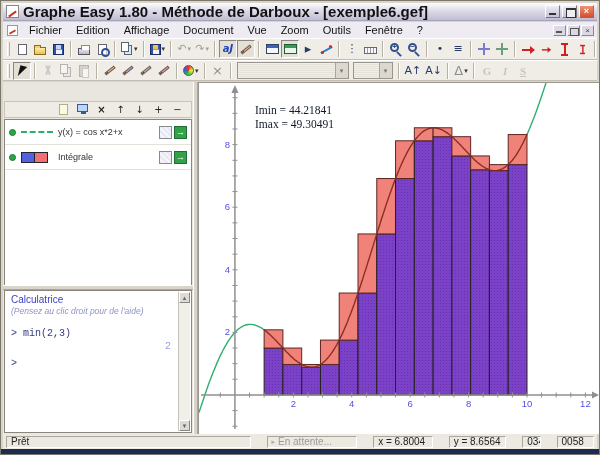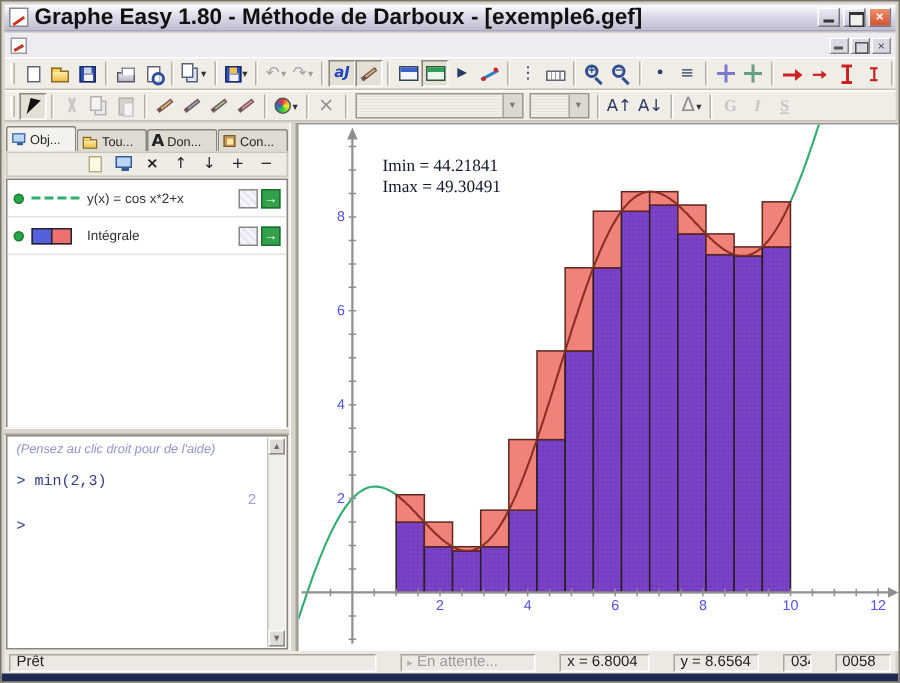--- a/index.html
+++ b/index.html
@@ -148,20 +148,31 @@
     <span class="appicon"></span>
     <span class="title">Graphe Easy 1.80 - Méthode de Darboux - [exemple6.gef]</span>
     <span class="wbtns" id="win-controls">
         <span class="wbtn min"></span>
         <span class="wbtn restore"></span>
         <span class="wbtn close">×</span>
       </span>
   </div>
   <div class="menubar">
     <span class="mdi-icon"></span>
+    <span id="menu-items" style="display:flex;">
+        <span class="menu-item">Fichier</span>
+        <span class="menu-item">Edition</span>
+        <span class="menu-item">Affichage</span>
+        <span class="menu-item">Document</span>
+        <span class="menu-item">Vue</span>
+        <span class="menu-item">Zoom</span>
+        <span class="menu-item">Outils</span>
+        <span class="menu-item">Fenêtre</span>
+        <span class="menu-item">?</span>
+      </span>
     <span class="menuspacer"></span>
     <span class="mdibtns" id="mdi-controls">
         <span class="mdibtn min2"></span>
         <span class="mdibtn restore2"></span>
         <span class="mdibtn ">×</span>
       </span>
   </div>
   <div class="toolbar" id="tb1">
       <span class="grip"></span>
       <span class="tbtn">
@@ -325,38 +336,20 @@
       </span>
       <span class="tbtn disabled">
         <span class="gl fmt it">I</span>
       </span>
       <span class="tbtn disabled">
         <span class="gl fmt un">S</span>
       </span>
     </div>
 
   <div class="sidebar">
-    <div class="tabs" id="side-tabs">
-        <span class="tab active">
-          <span class="ig i-monitor"></span>
-          <span>Obj...</span>
-        </span>
-        <span class="tab">
-          <span class="ig i-folder"></span>
-          <span>Tou...</span>
-        </span>
-        <span class="tab">
-          <span class="gl" style="font-weight: bold; color: rgb(34, 34, 34);">A</span>
-          <span>Don...</span>
-        </span>
-        <span class="tab">
-          <span class="ig i-console"></span>
-          <span>Con...</span>
-        </span>
-      </div>
     <div class="side-tb" id="side-toolbar">
         <span class="sbtn">
           <span class="ig i-pagepale"></span>
         </span>
         <span class="sbtn">
           <span class="ig i-monitor"></span>
         </span>
         <span class="sbtn">
           <span class="gl red">×</span>
         </span>
@@ -391,20 +384,21 @@
               <span class="b2"></span>
             </span>
           </span>
           <span class="objlabel">Intégrale</span>
           <span class="row-btn"></span>
           <span class="row-btn green">→</span>
         </div>
       </div>
     <div class="hsplit"></div>
     <div class="calc">
+      <div class="calc-title">Calculatrice</div>
       <div class="calc-hint">(Pensez au clic droit pour de l'aide)</div>
       <div class="calc-line"><span>&gt;</span> <span>min(2,3)</span></div>
       <div class="calc-result">2</div>
       <div class="calc-line">&gt;</div>
       <div class="calc-scroll">
           <span class="sarr">▲</span>
           <span class="sarr dn">▼</span>
         </div>
     </div>
   </div>

